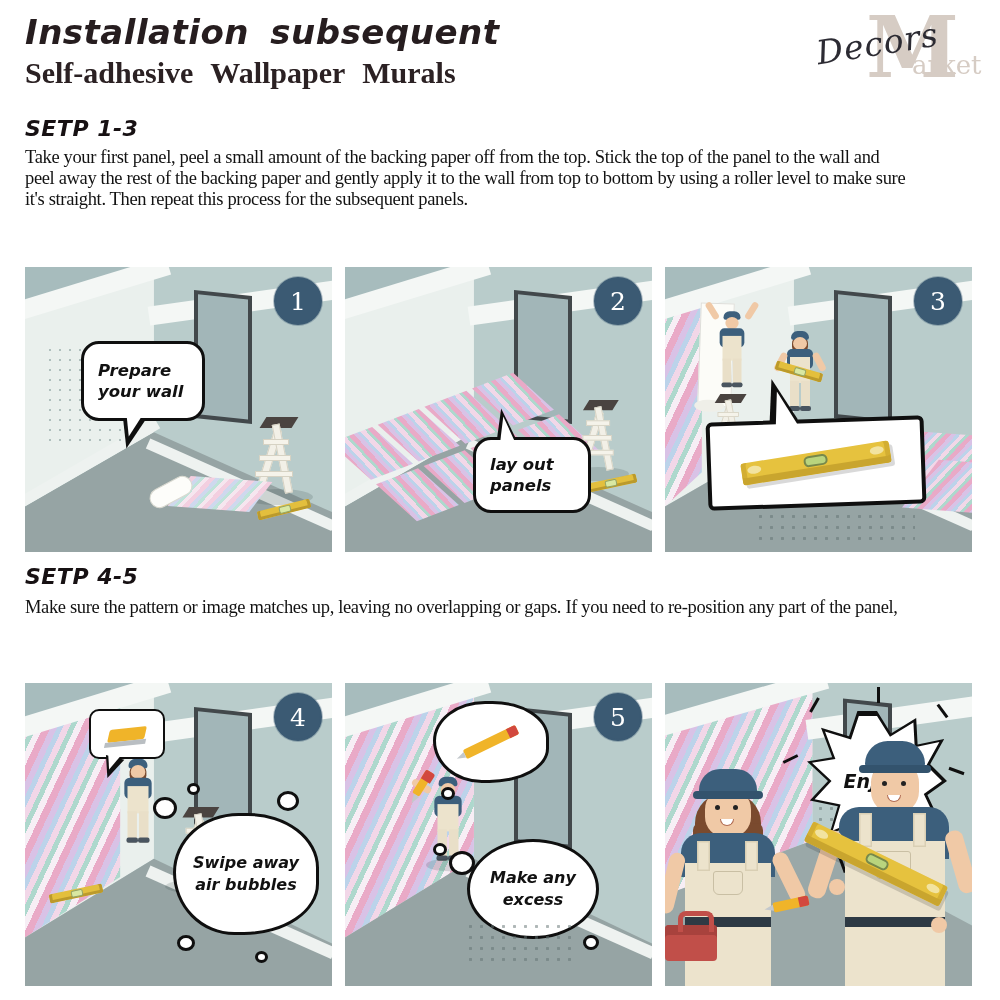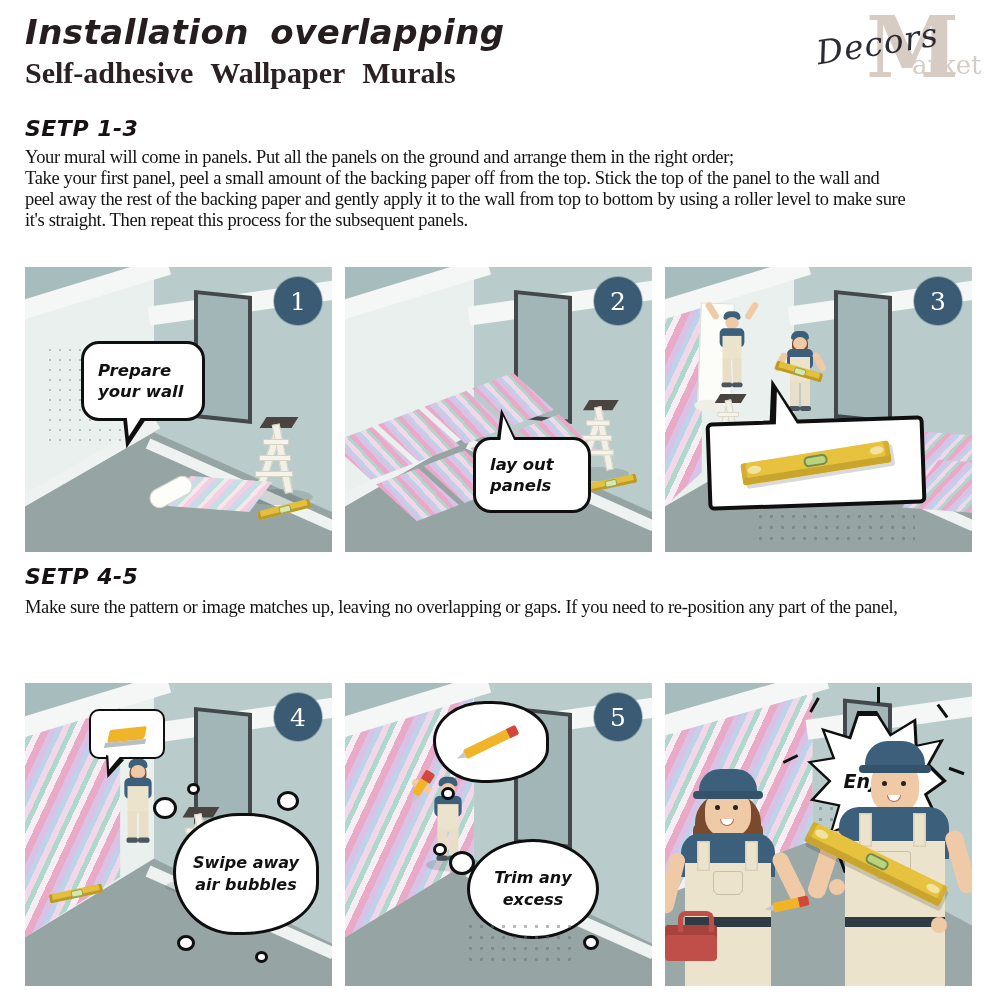--- a/index.html
+++ b/index.html
@@ -143,32 +143,31 @@
   .panel-grid { position:absolute; display:grid; grid-template-columns:repeat(4,1fr); grid-template-rows:1fr 1fr; gap:6px;
                 transform:rotate(-21deg) skewX(27deg); }
   .panel-grid div { background:repeating-linear-gradient(96deg,#e9aac7 0 5px,#d9c2e6 5px 9px,#bcd3ea 9px 12px,#f2d7e8 12px 17px,#aed8cd 17px 20px); }
 
   .hang-panel { position:absolute; width:34px; height:104px; background:#fcfcf8; border:1px solid #dededa; transform:rotate(2deg); }
   .hang-panel::after { content:""; position:absolute; left:-4px; bottom:-6px; width:30px; height:12px; background:#efefe8; border-radius:50%; }
 </style>
 </head>
 <body>
 
-<div class="abs page-title">Installation overlapping</div>
+<div class="abs page-title">Installation subsequent</div>
 <div class="abs page-subtitle">Self-adhesive  Wallpaper Murals</div>
 
 <div class="abs logo">
   <div class="logo-m">M</div>
   <div class="logo-suffix">arket</div>
   <div class="logo-script">Decors</div>
 </div>
 
 <div class="abs section-heading sh1">SETP 1-3</div>
 <div class="abs para p1">
-  <div>Your mural will come in panels. Put all the panels on the ground and arrange them in the right order;</div>
   <div>Take your first panel, peel a small amount of the backing paper off from the top. Stick the top of the panel to the wall and</div>
   <div>peel away the rest of the backing paper and gently apply it to the wall from top to bottom by using a roller level to make sure</div>
   <div>it's straight. Then repeat this process for the subsequent panels.</div>
 </div>
 
 <div class="scene r1 c1">
   <div class="ceiling"></div>
   <div class="wall-left"></div>
   <div class="floor"></div>
   <div class="stripe st-l"></div>
@@ -396,21 +395,21 @@
 
   <div class="cloud" style="left:88px;top:18px;width:116px;height:82px;">
     <div class="knife" style="position:relative;width:58px;transform:rotate(-26deg);"></div>
   </div>
   <div class="puff" style="left:96px;top:104px;width:14px;height:13px;"></div>
 
   <div class="puff" style="left:104px;top:168px;width:26px;height:24px;"></div>
   <div class="puff" style="left:88px;top:160px;width:14px;height:13px;"></div>
   <div class="puff" style="left:238px;top:252px;width:16px;height:15px;"></div>
   <div class="cloud" style="left:122px;top:156px;width:132px;height:100px;border-radius:50%;font-size:16px;line-height:1.35;">
-    <span>Trim any</span>
+    <span>Make any</span>
     <span>excess</span>
   </div>
   <div class="dotpatch" style="left:120px;top:238px;width:110px;height:44px;"></div>
 
   <div class="badge">5</div>
 </div>
 
 <div class="scene r2 c3">
   <div class="ceiling" style="clip-path:polygon(0 0,50% 0,0 32%);"></div>
   <div class="wall-left" style="clip-path:polygon(0 12%,48% 0,48% 52%,0 70%);background:#dfe7e4;"></div>

